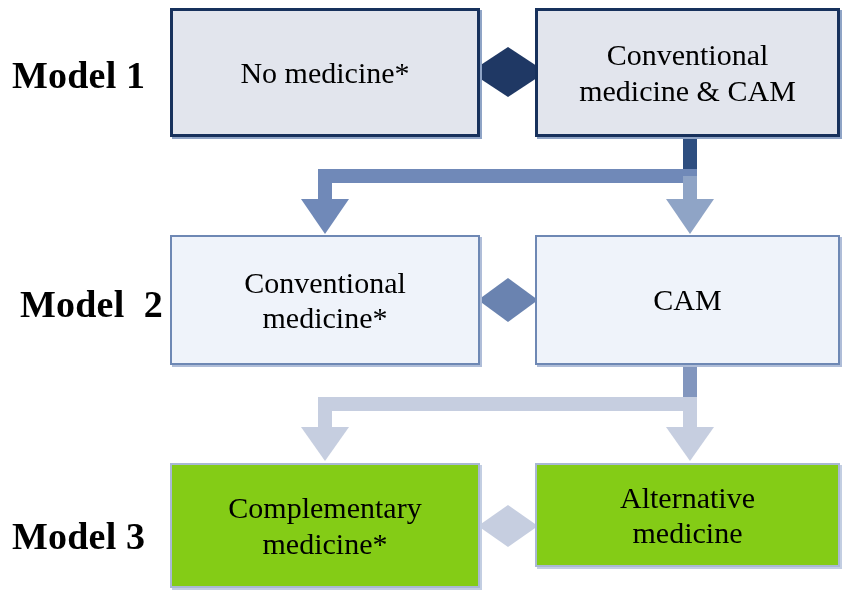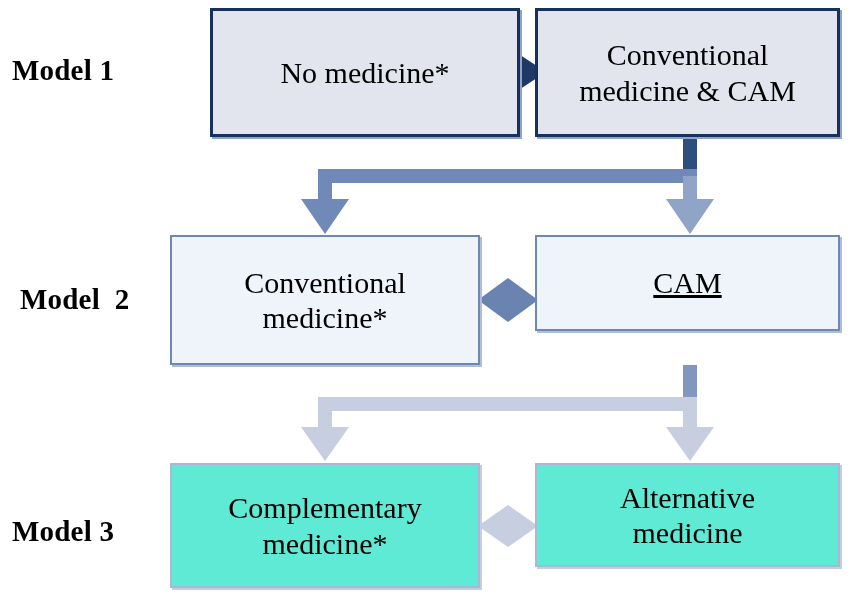--- a/index.html
+++ b/index.html
@@ -23,21 +23,21 @@
     position: absolute;
     left: 0;
     top: 0;
     width: 851px;
     height: 599px;
   }
   .model-label {
     position: absolute;
     font-family: "Liberation Serif", "DejaVu Serif", serif;
     font-weight: bold;
-    font-size: 29px;
+    font-size: 38px;
     color: #000000;
     letter-spacing: 0.2px;
     white-space: pre;
     line-height: 1;
     text-align: center;
   }
   .node-box {
     position: absolute;
     box-sizing: border-box;
     display: flex;
@@ -60,21 +60,21 @@
     box-shadow: 2px 2px 0 0 #8FA4C6;
   }
   
   .box-r2 {
     background: #EFF3FA;
     border: 2px solid #6E88B4;
     box-shadow: 2px 2px 0 0 #AFBDD8;
   }
   
   .box-r3 {
-    background: #5eead4;
+    background: #84cc16;
     border: 2px solid #A9B8D4;
     box-shadow: 2px 2px 0 0 #C3CEE2;
   }
 </style>
 </head>
 <body>
 
 <div id="diagram">
 
   <svg class="layer" viewBox="0 0 851 599" xmlns="http://www.w3.org/2000/svg">
@@ -109,33 +109,33 @@
 
     <polygon points="470,72 508,47 546,72 508,97" fill="#1F3864"></polygon>
     <polygon points="478,300 508,278 538,300 508,322" fill="#6A83B0"></polygon>
     <polygon points="478,526 508,505 538,526 508,547" fill="#C6CEE0"></polygon>
   </svg>
 
   <div class="model-label" style="left:12px; top:56px;">Model 1</div>
   <div class="model-label" style="left:20px; top:285px;">Model  2</div>
   <div class="model-label" style="left:12px; top:511px;margin-top:6px;">Model 3</div>
 
-  <div class="node-box box-r1" style="left:170px; top:8px; width:310px; height:129px;margin-left:40px;">
+  <div class="node-box box-r1" style="left:170px; top:8px; width:310px; height:129px;">
     <span class="node-text">No medicine*</span>
   </div>
   <div class="node-box box-r1" style="left:535px; top:8px; width:305px; height:129px;">
     <span class="node-text">Conventional
 medicine &amp; CAM</span>
   </div>
 
   <div class="node-box box-r2" style="left:170px; top:235px; width:310px; height:130px;">
     <span class="node-text">Conventional
 medicine*</span>
   </div>
-  <div class="node-box box-r2" style="left:535px; top:235px; width:305px; height:96px;text-decoration:underline;">
+  <div class="node-box box-r2" style="left:535px; top:235px; width:305px; height:130px;">
     <span class="node-text">CAM</span>
   </div>
 
   <div class="node-box box-r3" style="left:170px; top:463px; width:310px; height:125px;">
     <span class="node-text">Complementary
 medicine*</span>
   </div>
   <div class="node-box box-r3" style="left:535px; top:463px; width:305px; height:104px;">
     <span class="node-text">Alternative
 medicine</span>

